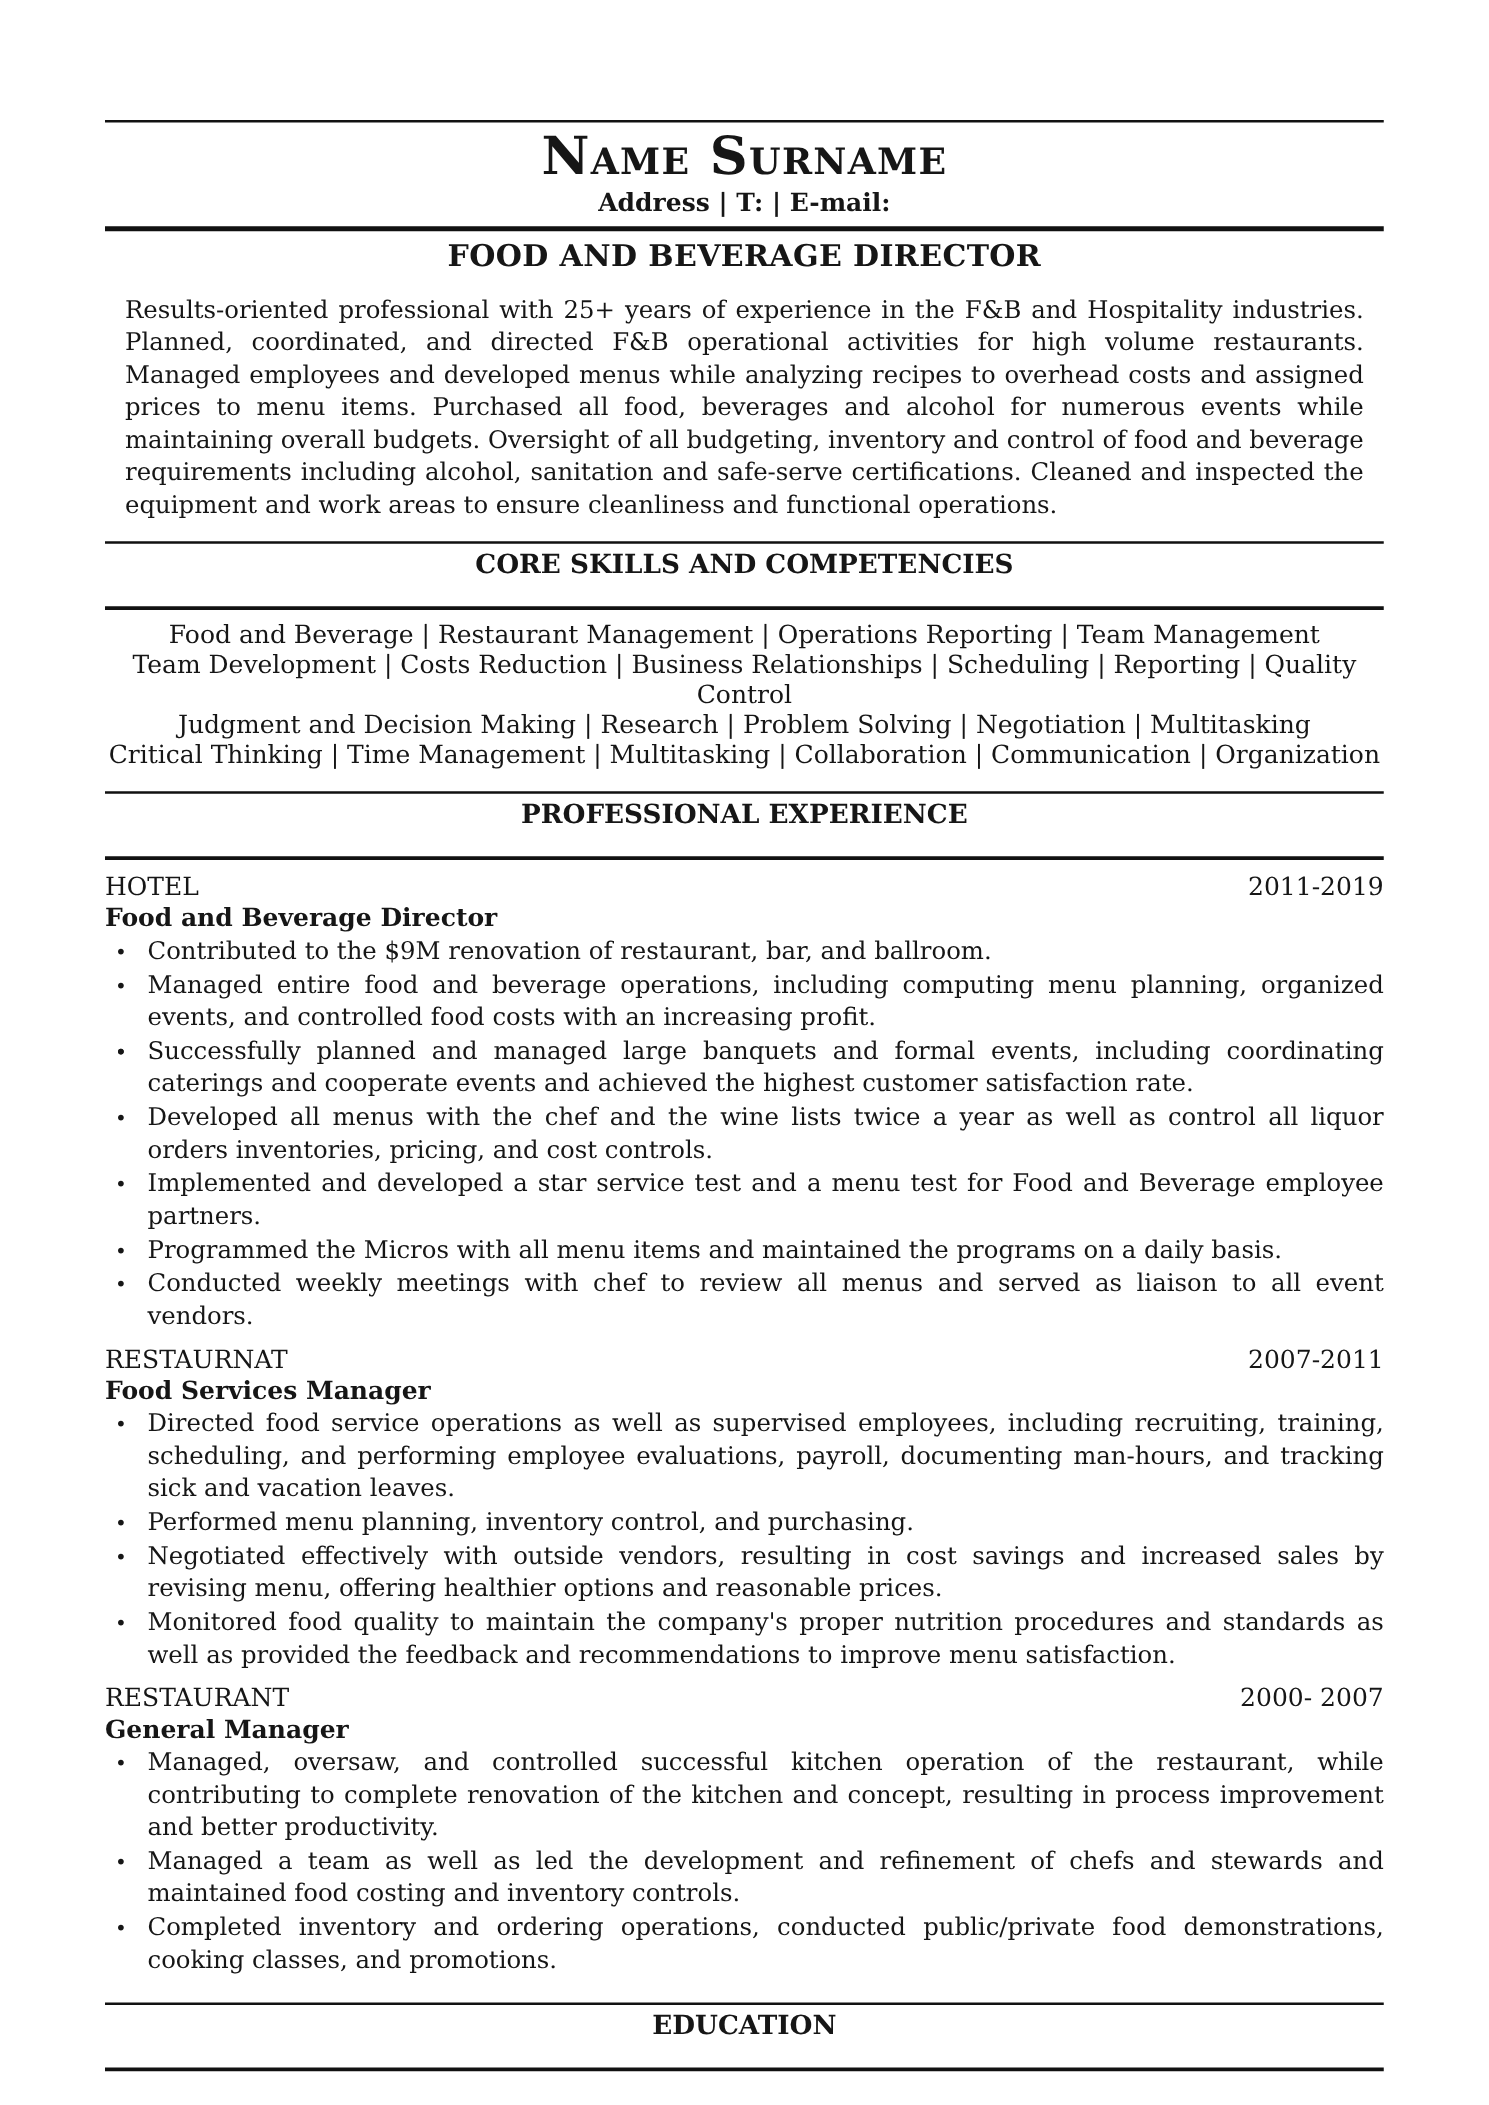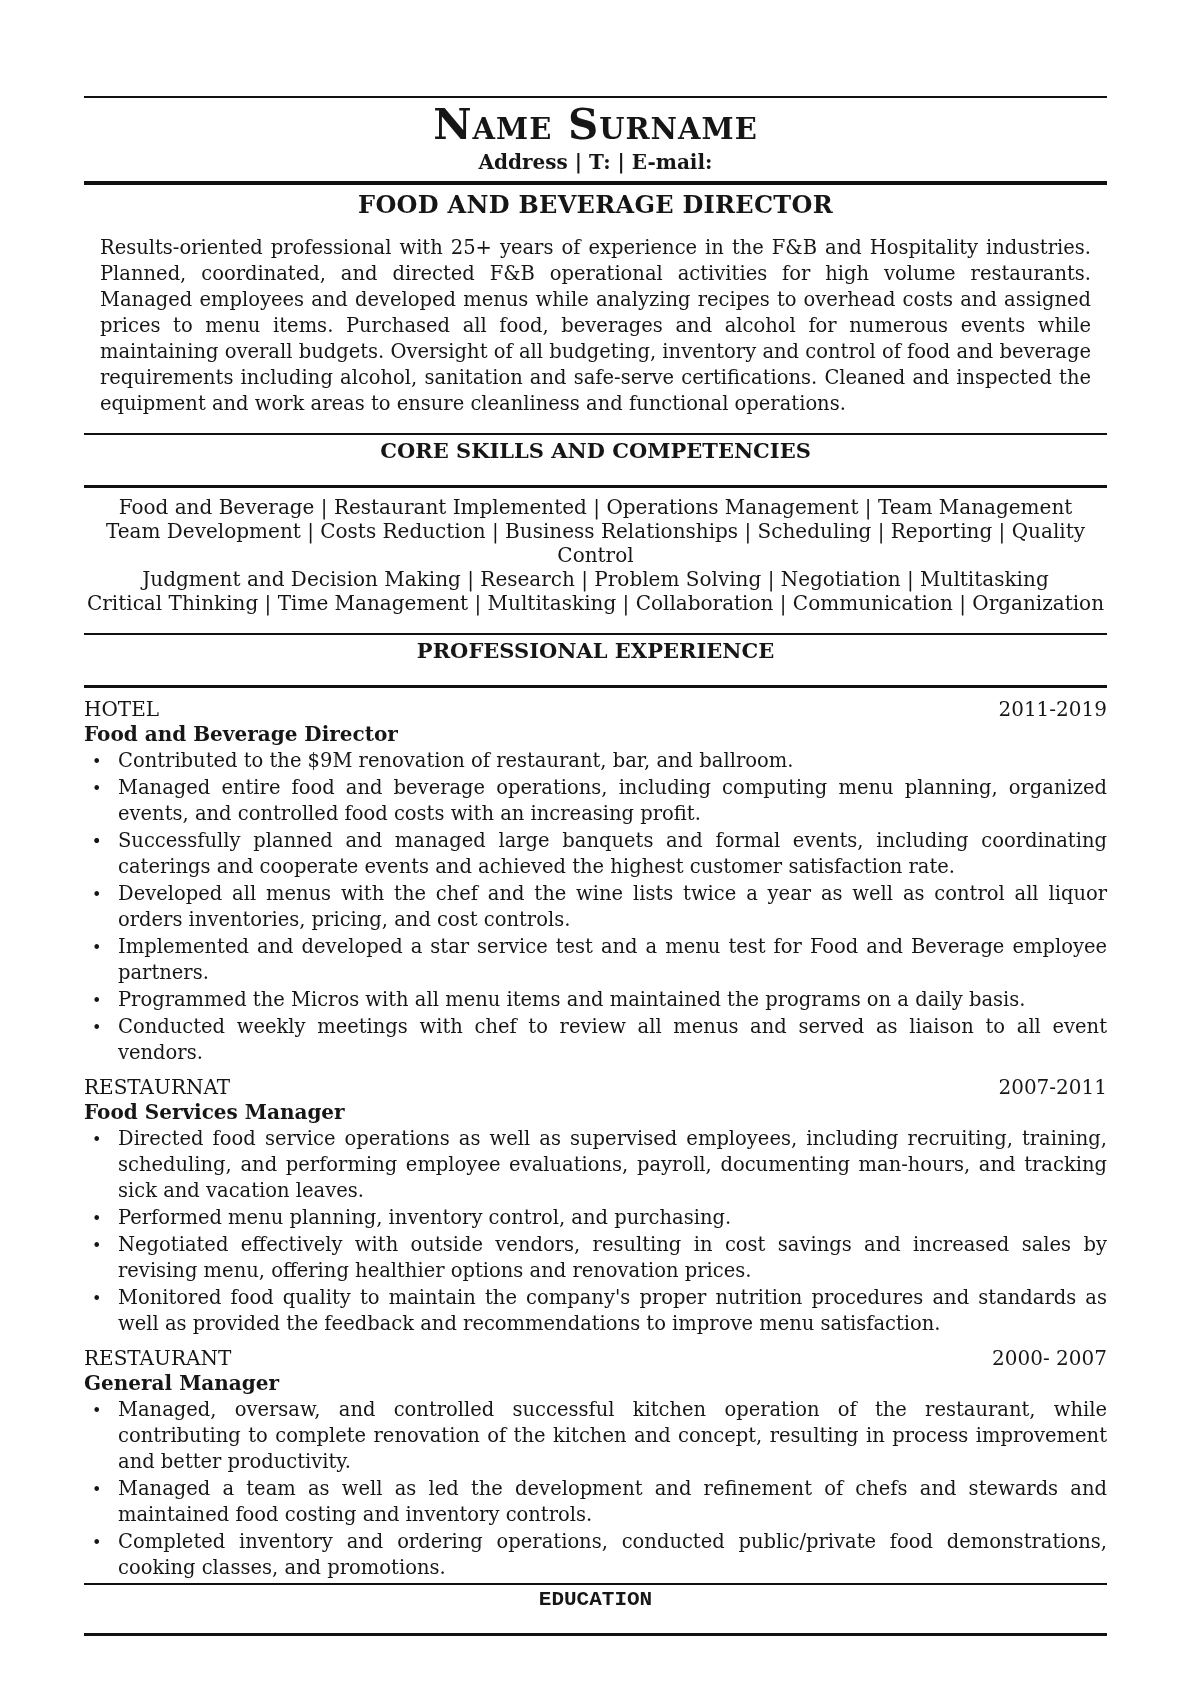--- a/index.html
+++ b/index.html
@@ -55,21 +55,21 @@
   .sec-head {
     border-top: 2px solid #111;
     border-bottom: 3.5px solid #111;
     text-align: center;
     font-weight: 700;
     font-size: 21px;
     padding: 3px 0 22px 0;
   }
   .sec-head.skills-head { margin-top: 9px; }
   .sec-head.exp-head   { margin-top: 16px; }
-  .sec-head.edu-head   { margin-top: 2px; font-family: Liberation Mono, monospace; }
+  .sec-head.edu-head   { margin-top: 21px; }
 
   
   .skills { padding: 8px 0 2px 0; }
   .skill-line {
     text-align: center;
     font-size: 20px;
     line-height: 23.8px;
   }
 
   
@@ -125,21 +125,21 @@
   </div>
 
   <h2 class="doc-title">FOOD AND BEVERAGE DIRECTOR</h2>
 
   <p class="summary">Results-oriented professional with 25+ years of experience in the F&amp;B and Hospitality industries. Planned, coordinated, and directed F&amp;B operational activities for high volume restaurants. Managed employees and developed menus while analyzing recipes to overhead costs and assigned prices to menu items. Purchased all food, beverages and alcohol for numerous events while maintaining overall budgets. Oversight of all budgeting, inventory and control of food and beverage requirements including alcohol, sanitation and safe-serve certifications. Cleaned and inspected the equipment and work areas to ensure cleanliness and functional operations.</p>
 
   <div class="sec-head skills-head">
     <span>CORE SKILLS AND COMPETENCIES</span>
   </div>
   <div class="skills">
-    <div class="skill-line">Food and Beverage | Restaurant Implemented | Operations Management | Team Management</div>
+    <div class="skill-line">Food and Beverage | Restaurant Management | Operations Reporting | Team Management</div>
     <div class="skill-line">Team Development | Costs Reduction | Business Relationships | Scheduling | Reporting | Quality Control</div>
     <div class="skill-line">Judgment and Decision Making | Research | Problem Solving | Negotiation | Multitasking</div>
     <div class="skill-line">Critical Thinking | Time Management | Multitasking | Collaboration | Communication | Organization</div>
   </div>
 
   <div class="sec-head exp-head">
     <span>PROFESSIONAL EXPERIENCE</span>
   </div>
 
   <div class="job">
@@ -162,21 +162,21 @@
 
   <div class="job">
     <div class="job-row">
       <span class="company">RESTAURNAT</span>
       <span class="dates">2007-2011</span>
     </div>
     <div class="role">Food Services Manager</div>
     <ul class="bullets">
       <li><span class="bm">•</span><span>Directed food service operations as well as supervised employees, including recruiting, training, scheduling, and performing employee evaluations, payroll, documenting man-hours, and tracking sick and vacation leaves.</span></li>
       <li><span class="bm">•</span><span>Performed menu planning, inventory control, and purchasing.</span></li>
-      <li><span class="bm">•</span><span>Negotiated effectively with outside vendors, resulting in cost savings and increased sales by revising menu, offering healthier options and renovation prices.</span></li>
+      <li><span class="bm">•</span><span>Negotiated effectively with outside vendors, resulting in cost savings and increased sales by revising menu, offering healthier options and reasonable prices.</span></li>
       <li><span class="bm">•</span><span>Monitored food quality to maintain the company's proper nutrition procedures and standards as well as provided the feedback and recommendations to improve menu satisfaction.</span></li>
     </ul>
   </div>
 
   <div class="job">
     <div class="job-row">
       <span class="company">RESTAURANT</span>
       <span class="dates">2000- 2007</span>
     </div>
     <div class="role">General Manager</div>

